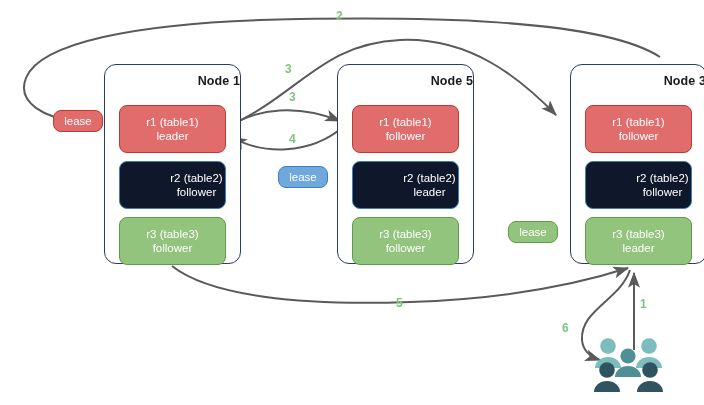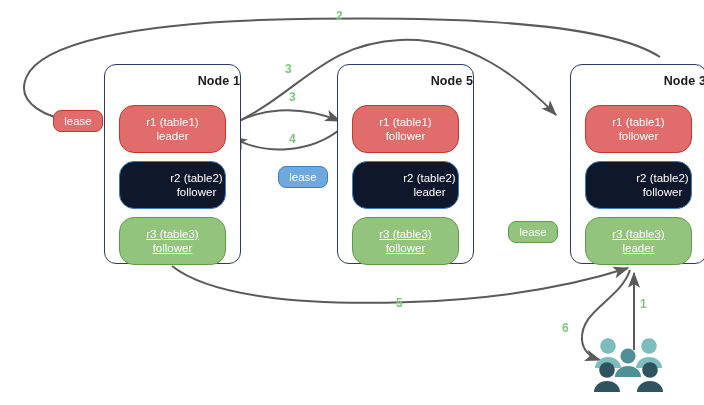--- a/index.html
+++ b/index.html
@@ -46,35 +46,35 @@
     color: #1a1a1a;
     letter-spacing: 0.1px;
   }
 
   
   .replica {
     position: absolute;
     left: 14px;
     right: 14px;
     height: 48px;
-    border-radius: 15px;
+    border-radius: 8px;
     box-sizing: border-box;
     display: flex;
     flex-direction: column;
     align-items: center;
     justify-content: center;
     color: #ffffff;
     font-size: 11.5px;
     line-height: 14px;
     text-align: center;
   }
   .replica .ln { display: block; }
   .rep-red   { background: #e06c6c; border: 1.3px solid #c0392b; }
   .rep-blue  { background: #0f172a; border: 1.3px solid #3d7ebf; padding-left: 48px; }
-  .rep-green { background: #93c47d; border: 1.3px solid #5f9c4a; text-decoration: underline; }
+  .rep-green { background: #93c47d; border: 1.3px solid #5f9c4a; }
   .r1 { top: 40px; }
   .r2 { top: 96px; }
   .r3 { top: 152px; }
 
   
   .lease {
     position: absolute;
     height: 22px;
     border-radius: 8px;
     box-sizing: border-box;

